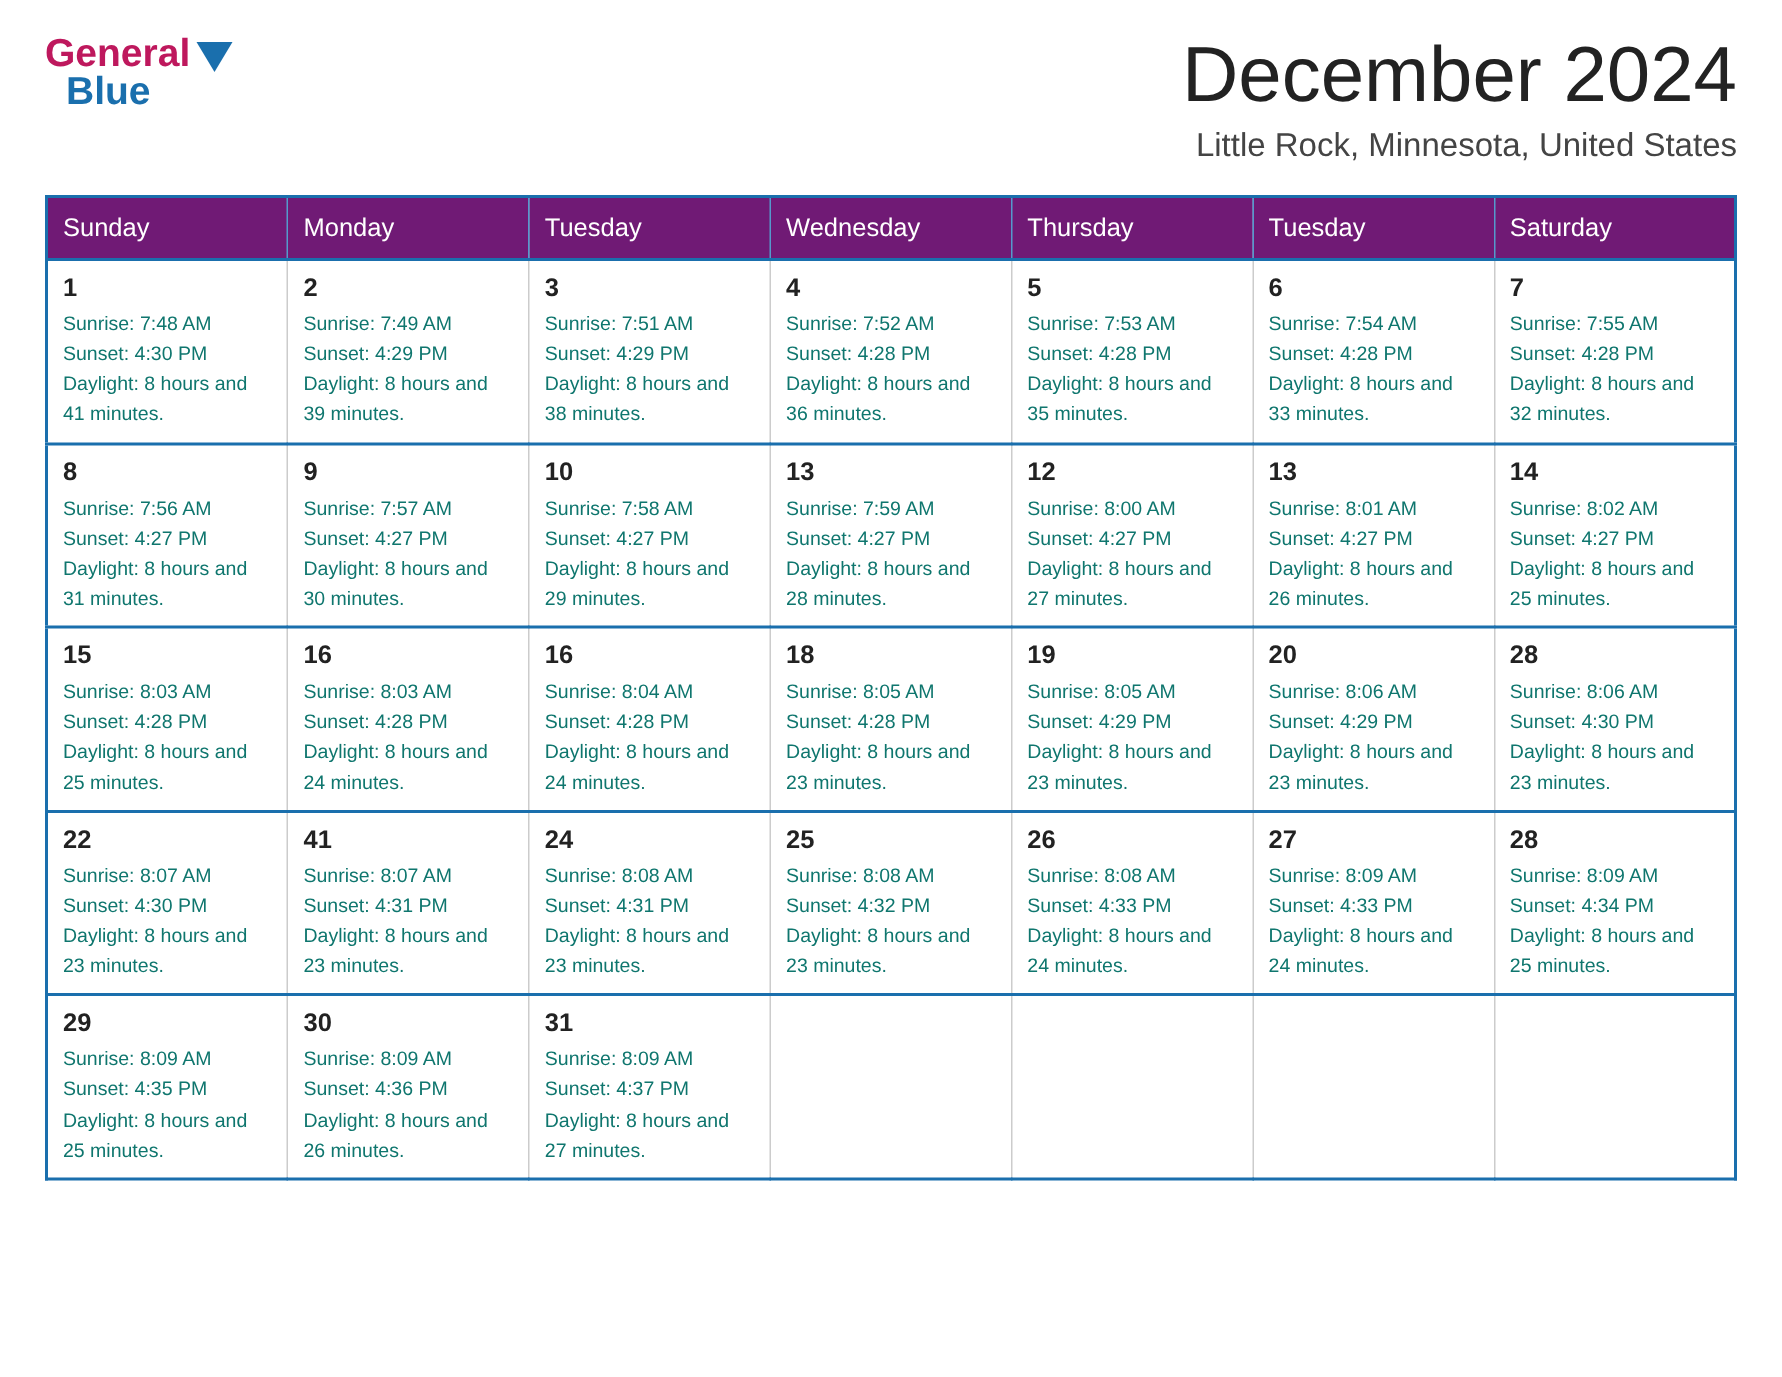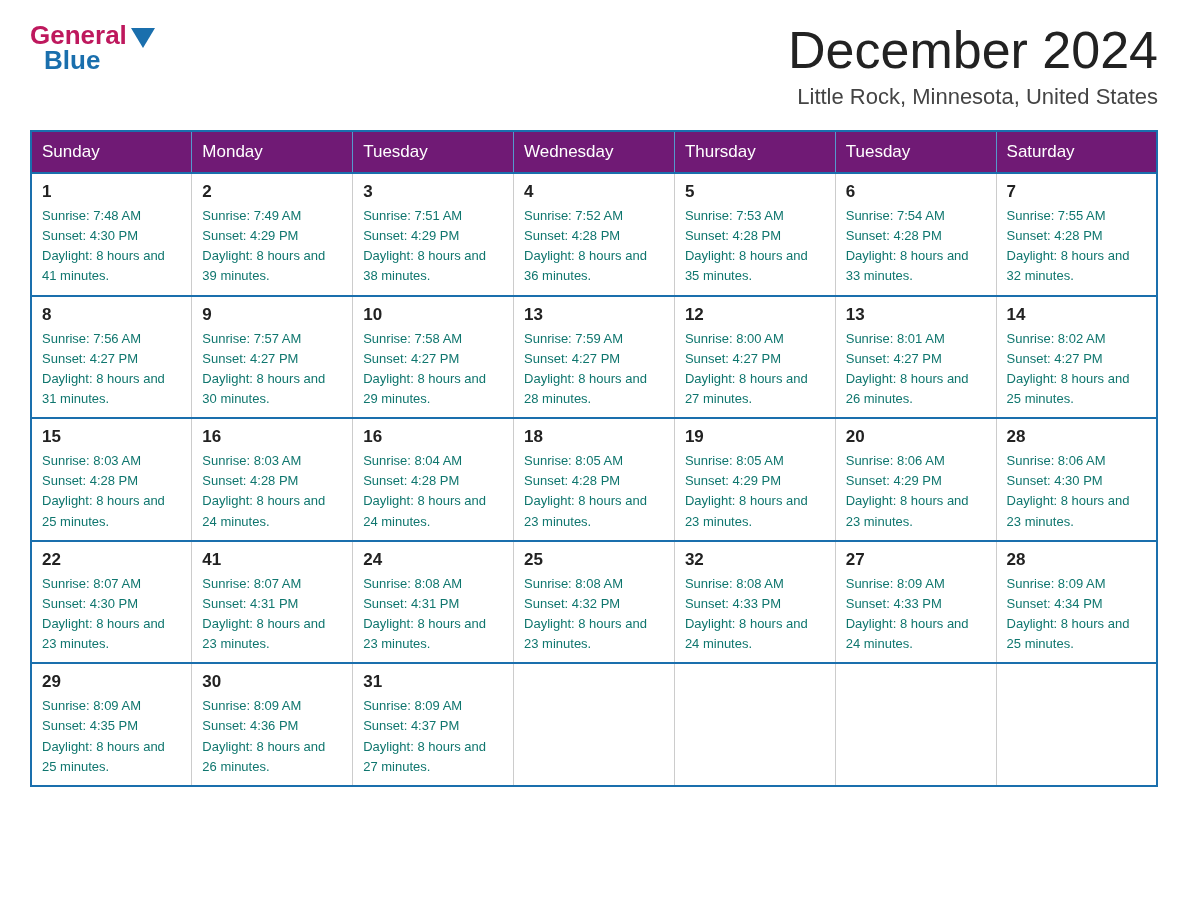--- a/index.html
+++ b/index.html
@@ -230,21 +230,21 @@
         </td>
         <td>
           <span class="day-number">24</span>
           <div class="day-info">Sunrise: 8:08 AM<br>Sunset: 4:31 PM<br>Daylight: 8 hours and 23 minutes.</div>
         </td>
         <td>
           <span class="day-number">25</span>
           <div class="day-info">Sunrise: 8:08 AM<br>Sunset: 4:32 PM<br>Daylight: 8 hours and 23 minutes.</div>
         </td>
         <td>
-          <span class="day-number">32</span>
+          <span class="day-number">26</span>
           <div class="day-info">Sunrise: 8:08 AM<br>Sunset: 4:33 PM<br>Daylight: 8 hours and 24 minutes.</div>
         </td>
         <td>
           <span class="day-number">27</span>
           <div class="day-info">Sunrise: 8:09 AM<br>Sunset: 4:33 PM<br>Daylight: 8 hours and 24 minutes.</div>
         </td>
         <td>
           <span class="day-number">28</span>
           <div class="day-info">Sunrise: 8:09 AM<br>Sunset: 4:34 PM<br>Daylight: 8 hours and 25 minutes.</div>
         </td>

